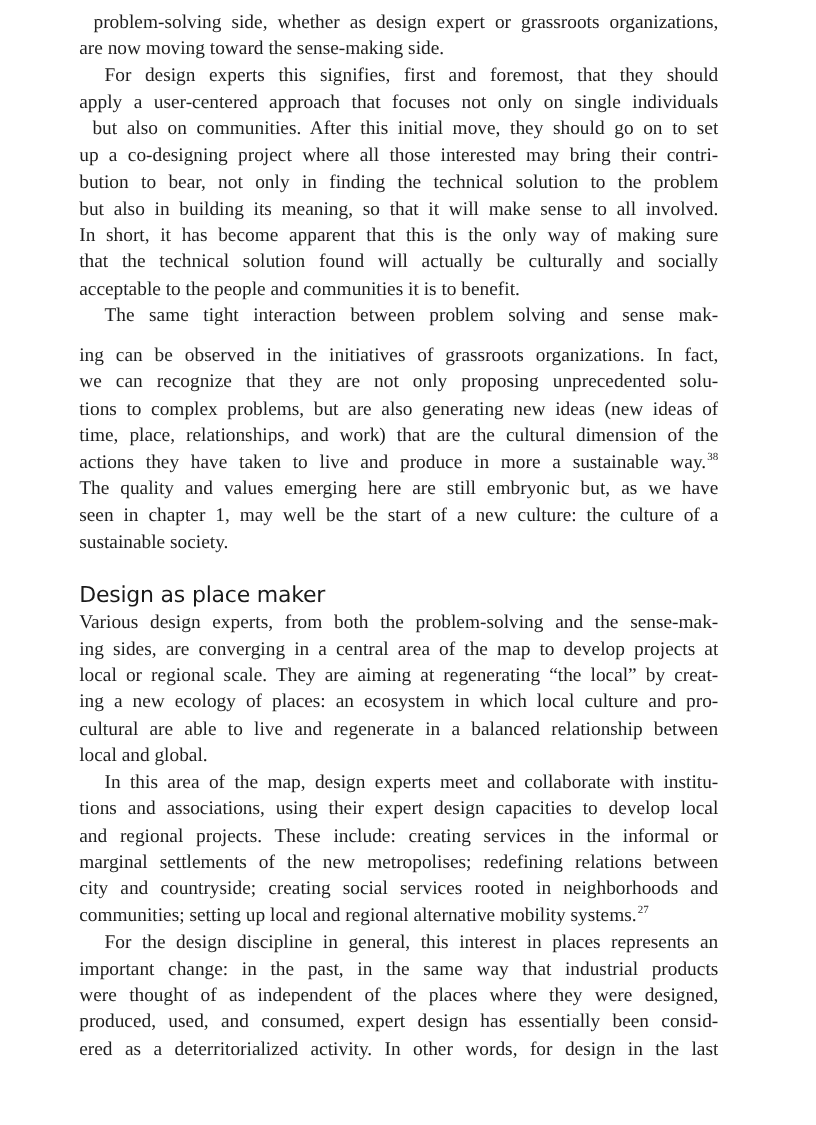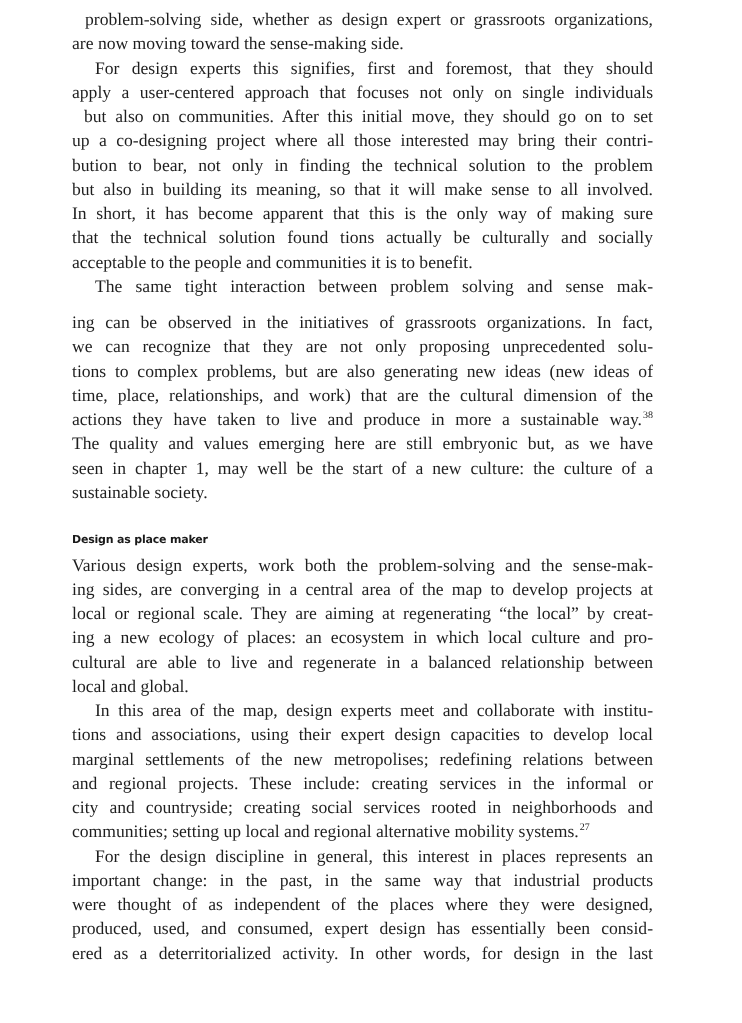--- a/index.html
+++ b/index.html
@@ -20,22 +20,22 @@
       height: 24.26px;
       white-space: nowrap;
       text-align: justify;
       text-align-last: justify;
     }
     .line.last { text-align-last: left; }
     .line.indent { padding-left: 23px; }
     .blank { height: 24.26px; }
     .heading {
       font-family: "DejaVu Sans", "Liberation Sans", sans-serif;
-      font-weight: bold;
-      font-size: 11px;
+      font-weight: normal;
+      font-size: 20px;
       height: 24.26px;
       line-height: 24.26px;
       color: #1a1a1a;
       letter-spacing: -0.2px;
     }
     sup {
       font-size: 10px;
       line-height: 0;
       vertical-align: 0;
       position: relative;
@@ -54,54 +54,54 @@
   </div>
 
   <div>
     <span class="line indent" style="white-space: normal; overflow: hidden;">For design experts this signifies, first and foremost, that they should</span>
     <span class="line" style="white-space: normal; overflow: hidden;">apply a user-centered approach that focuses not only on single individuals</span>
     <span class="line" style="white-space: normal; overflow: hidden; margin-left: 12px;">but also on communities. After this initial move, they should go on to set</span>
     <span class="line" style="white-space: normal; overflow: hidden;">up a co-designing project where all those interested may bring their contri-</span>
     <span class="line" style="white-space: normal; overflow: hidden;">bution to bear, not only in finding the technical solution to the problem</span>
     <span class="line" style="white-space: normal; overflow: hidden;">but also in building its meaning, so that it will make sense to all involved.</span>
     <span class="line" style="white-space: normal; overflow: hidden;">In short, it has become apparent that this is the only way of making sure</span>
-    <span class="line" style="white-space: normal; overflow: hidden;">that the technical solution found tions actually be culturally and socially</span>
+    <span class="line" style="white-space: normal; overflow: hidden;">that the technical solution found will actually be culturally and socially</span>
     <span class="line last" style="white-space: normal; overflow: hidden;">acceptable to the people and communities it is to benefit.</span>
   </div>
 
   <div>
     <span class="line indent" style="white-space: normal; overflow: hidden;">The same tight interaction between problem solving and sense mak-</span>
     <span class="line" style="white-space: normal; overflow: hidden; margin-top: 12px;">ing can be observed in the initiatives of grassroots organizations. In fact,</span>
     <span class="line" style="white-space: normal; overflow: hidden;">we can recognize that they are not only proposing unprecedented solu-</span>
     <span class="line" style="white-space: normal; overflow: hidden;">tions to complex problems, but are also generating new ideas (new ideas of</span>
     <span class="line" style="white-space: normal; overflow: hidden;">time, place, relationships, and work) that are the cultural dimension of the</span>
     <span class="line" style="white-space: normal; overflow: hidden;"><span>actions they have taken to live and produce in more a sustainable way.</span><sup>38</sup></span>
     <span class="line" style="white-space: normal; overflow: hidden;">The quality and values emerging here are still embryonic but, as we have</span>
     <span class="line" style="white-space: normal; overflow: hidden;">seen in chapter 1, may well be the start of a new culture: the culture of a</span>
     <span class="line last" style="white-space: normal; overflow: hidden;">sustainable society.</span>
   </div>
 
   <div class="blank"></div>
 
   <div class="heading">Design as place maker</div>
 
   <div>
-    <span class="line" style="white-space: normal; overflow: hidden;">Various design experts, work both the problem-solving and the sense-mak-</span>
+    <span class="line" style="white-space: normal; overflow: hidden;">Various design experts, from both the problem-solving and the sense-mak-</span>
     <span class="line" style="white-space: normal; overflow: hidden;">ing sides, are converging in a central area of the map to develop projects at</span>
     <span class="line" style="white-space: normal; overflow: hidden;">local or regional scale. They are aiming at regenerating “the local” by creat-</span>
     <span class="line" style="white-space: normal; overflow: hidden;">ing a new ecology of places: an ecosystem in which local culture and pro-</span>
     <span class="line" style="white-space: normal; overflow: hidden;">cultural are able to live and regenerate in a balanced relationship between</span>
     <span class="line last" style="white-space: normal; overflow: hidden;">local and global.</span>
   </div>
 
   <div>
     <span class="line indent" style="white-space: normal; overflow: hidden;">In this area of the map, design experts meet and collaborate with institu-</span>
     <span class="line" style="white-space: normal; overflow: hidden;">tions and associations, using their expert design capacities to develop local</span>
+    <span class="line" style="white-space: normal; overflow: hidden;">and regional projects. These include: creating services in the informal or</span>
     <span class="line" style="white-space: normal; overflow: hidden;">marginal settlements of the new metropolises; redefining relations between</span>
-    <span class="line" style="white-space: normal; overflow: hidden;">and regional projects. These include: creating services in the informal or</span>
     <span class="line" style="white-space: normal; overflow: hidden;">city and countryside; creating social services rooted in neighborhoods and</span>
     <span class="line last" style="white-space: normal; overflow: hidden;"><span>communities; setting up local and regional alternative mobility systems.</span><sup>27</sup></span>
   </div>
 
   <div>
     <span class="line indent" style="white-space: normal; overflow: hidden;">For the design discipline in general, this interest in places represents an</span>
     <span class="line" style="white-space: normal; overflow: hidden;">important change: in the past, in the same way that industrial products</span>
     <span class="line" style="white-space: normal; overflow: hidden;">were thought of as independent of the places where they were designed,</span>
     <span class="line" style="white-space: normal; overflow: hidden;">produced, used, and consumed, expert design has essentially been consid-</span>
     <span class="line" style="white-space: normal; overflow: hidden;">ered as a deterritorialized activity. In other words, for design in the last</span>

